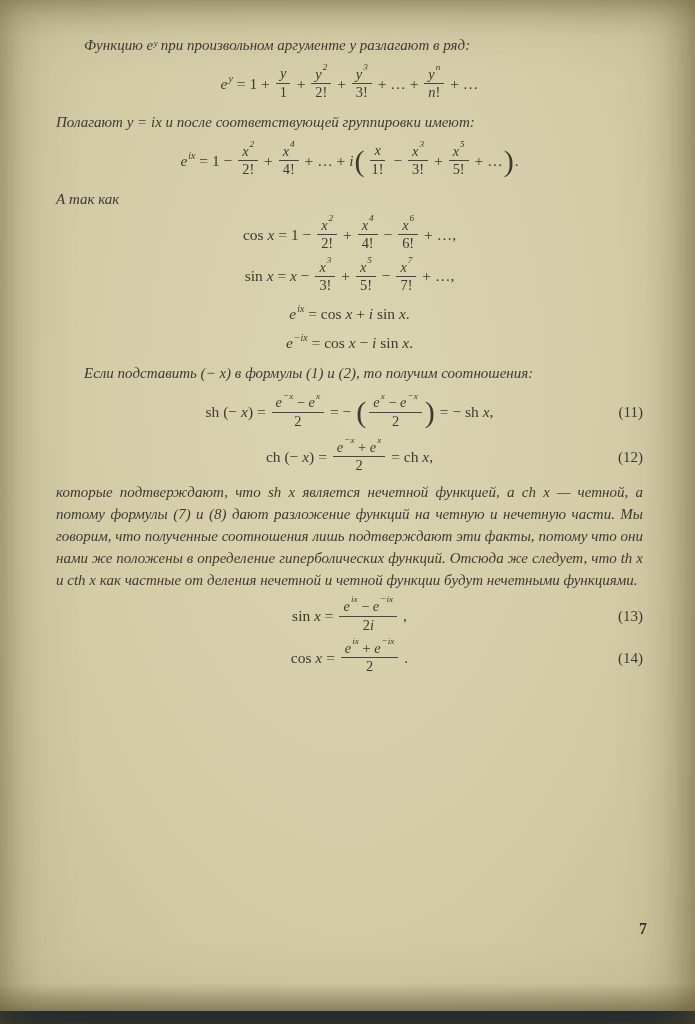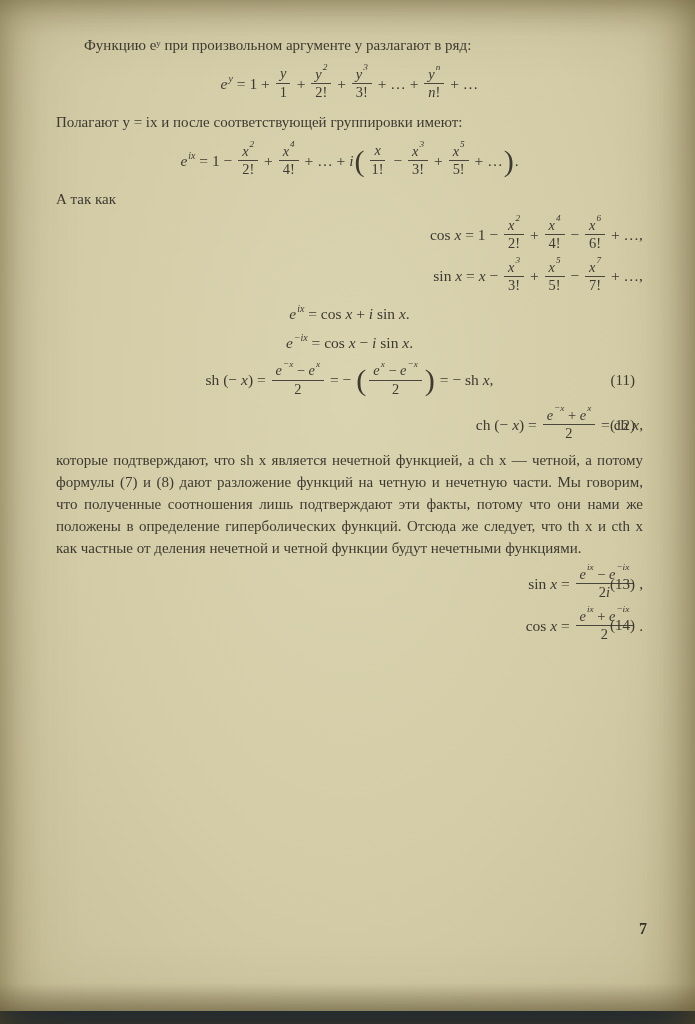--- a/index.html
+++ b/index.html
@@ -25,32 +25,32 @@
   }
   .bottom-band{
     position:absolute;left:0;right:0;bottom:0;height:13px;z-index:4;
     background:#1b2531;
   }
   .content{
     position:relative;z-index:2;
     padding:34px 52px 0 56px;
     font-size:15px;line-height:1.47;
   }
-  .para{margin:0;text-align:justify;}
+  .para{margin:0;text-align:justify;font-style:italic;}
   .para.indent{text-indent:28px;}
   .eq{
     position:relative;
     margin:10px 0;
     display:flex;justify-content:center;align-items:center;
     font-size:15.5px;line-height:1.25;
     text-align:center;
   }
-  .eq.tight{margin:7px 0;justify-content:flex-end;}
+  .eq.tight{margin:7px 0;}
   .eq-tag{
-    position:absolute;right:8px;top:50%;transform:translateY(-50%);
+    position:absolute;right:0;top:50%;transform:translateY(-50%);
     font-size:15px;
   }
   .formula{display:inline-flex;align-items:center;flex-wrap:nowrap;white-space:nowrap;}
   .m-r{white-space:pre;}
   .m-i{font-style:italic;white-space:pre;}
   .m-s{font-style:italic;font-size:64%;vertical-align:0.62em;margin-left:1px;white-space:pre;position:relative;top:-0.45em;}
   .m-b{font-size:1.95em;font-weight:300;line-height:0;vertical-align:-0.1em;margin:0 1px;position:relative;top:0.02em;}
   .frac{
     display:inline-flex;flex-direction:column;align-items:center;
     vertical-align:middle;margin:0 2px;
@@ -213,20 +213,21 @@
           <span class="m-i">x</span>
           <span class="m-r"> − </span>
           <span class="m-i">i</span>
           <span class="m-r"> sin </span>
           <span class="m-i">x</span>
           <span class="m-r">.</span>
         </span>
     </div>
 
 
+    <p class="para indent">Если подставить (− x) в формулы (1) и (2), то получим соотношения:</p>
 
     <div class="eq">
       <span class="formula">
           <span class="m-r">sh (− </span>
           <span class="m-i">x</span>
           <span class="m-r">) = </span>
           <span class="frac">
             <span class="num"><span class="m-i">e</span><span class="m-s">−x</span><span class="m-r"> − </span><span class="m-i">e</span><span class="m-s">x</span></span>
             <span class="den"><span class="m-r">2</span></span>
           </span>

